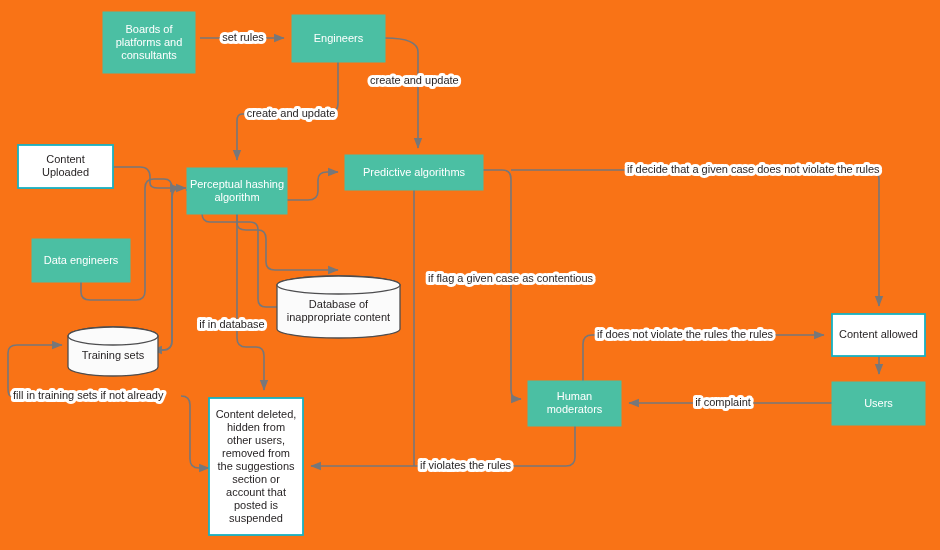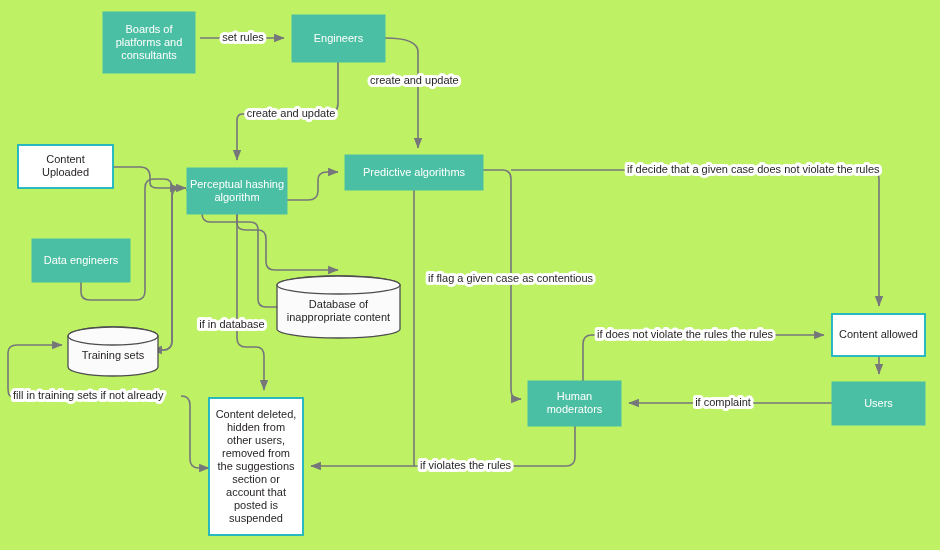--- a/index.html
+++ b/index.html
@@ -7,21 +7,21 @@
     padding: 0;
     background: #ffffff;
   }
   body {
     font-family: "Liberation Sans", sans-serif;
   }
   #diagram-root {
     position: relative;
     width: 940px;
     height: 550px;
-    background: #bef264;
+    background: #f97316;
     overflow: hidden;
   }
   svg.flow {
     position: absolute;
     top: 0; left: 0;
     width: 940px;
     height: 550px;
   }
   .node-label {
     font-family: "Liberation Sans", sans-serif;

